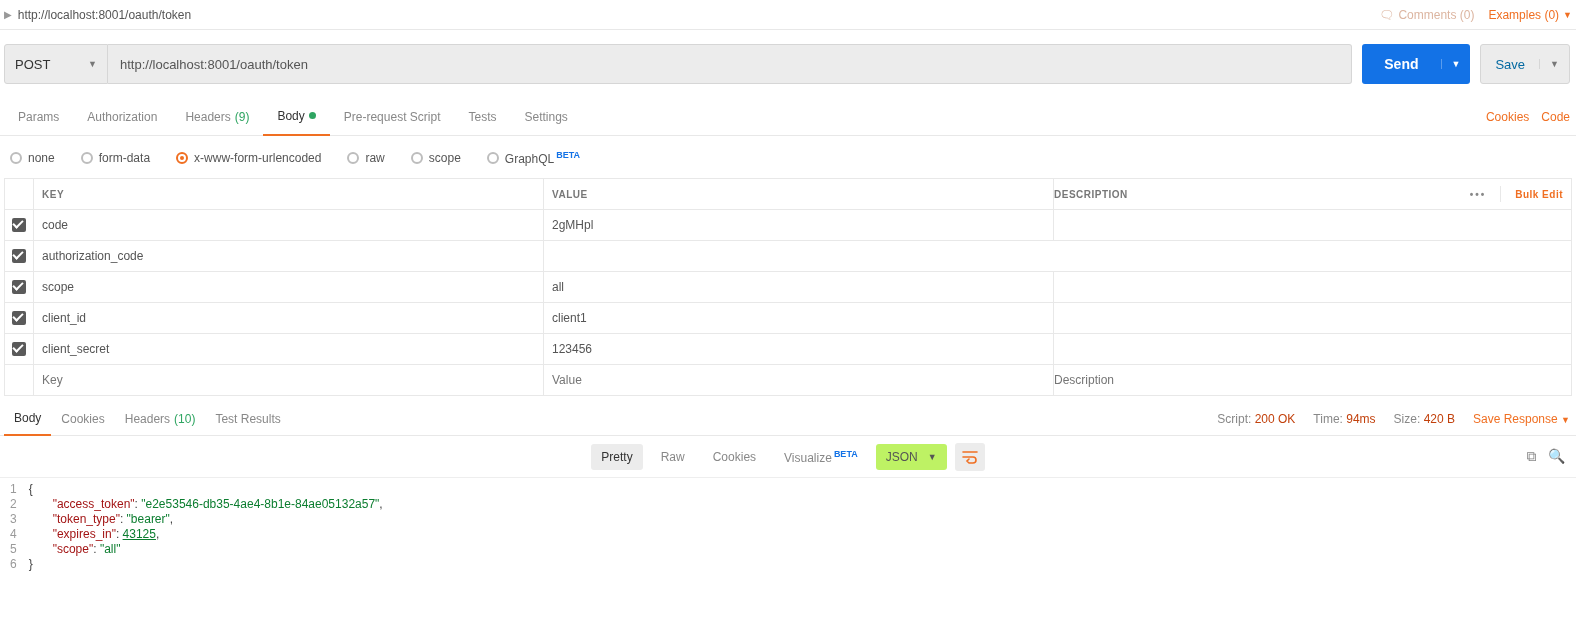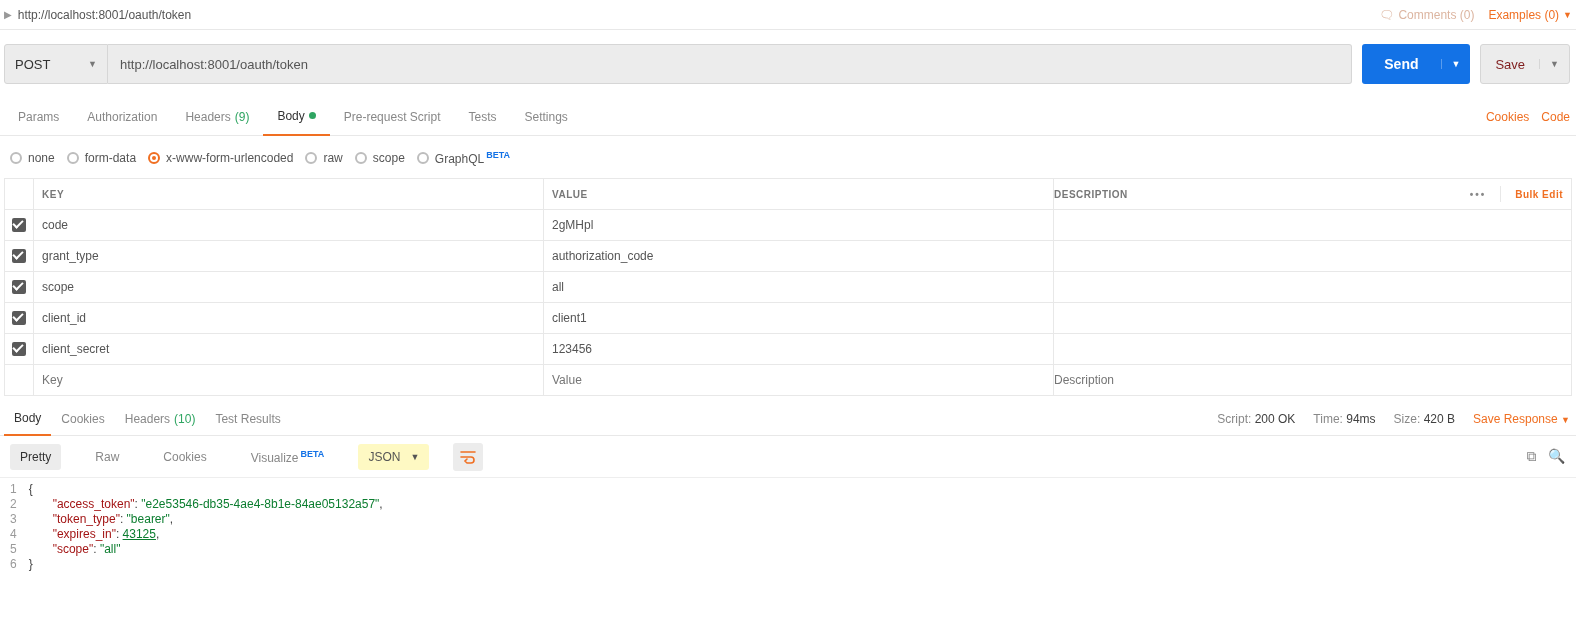--- a/index.html
+++ b/index.html
@@ -11,30 +11,30 @@
   .comments { color: #dcb5a0; display: flex; align-items: center; gap: 4px; }
   .examples { color: #f06f22; display: flex; align-items: center; gap: 4px; }
   .chev-down-sm { font-size: 9px; color: #f06f22; }
   .action-bar { display: flex; align-items: center; padding: 14px 6px 14px 4px; gap: 10px; }
   .method-select { display: flex; align-items: center; justify-content: space-between; width: 104px; height: 40px; background: #ececec; border: 1px solid #d6d6d6; border-radius: 3px 0 0 3px; padding: 0 10px; font-size: 13px; color: #333; cursor: pointer; }
   .url-input { flex: 1; height: 40px; border: 1px solid #d6d6d6; border-left: none; border-radius: 0 3px 3px 0; background: #ececec; padding: 0 12px; font-size: 13px; color: #555; outline: none; margin-left: -10px; }
   .send-btn { display: flex; align-items: center; height: 40px; background: #1372e6; color: #fff; border-radius: 3px; overflow: hidden; cursor: pointer; }
   .send-btn .lbl { padding: 0 22px; font-weight: 600; font-size: 14px; }
   .send-btn .dd { padding: 0 10px; border-left: 1px solid rgba(255,255,255,.3); font-size: 9px; }
   .save-btn { display: flex; align-items: center; height: 40px; background: #ececec; border: 1px solid #d6d6d6; border-radius: 3px; cursor: pointer; }
-  .save-btn .lbl { padding: 0 14px; font-size: 13px; color: #7f1d1d; }
+  .save-btn .lbl { padding: 0 14px; font-size: 13px; color: #0369a1; }
   .save-btn .dd { padding: 0 10px; border-left: 1px solid #d6d6d6; font-size: 9px; color: #777; }
   .req-tabs { display: flex; align-items: center; border-bottom: 1px solid #e8e8e8; padding: 0 4px; height: 38px; position: relative; }
   .req-tabs .tab { padding: 0 14px; height: 38px; display: flex; align-items: center; font-size: 12px; color: #888; cursor: pointer; gap: 4px; }
   .req-tabs .tab.active { color: #333; border-bottom: 2px solid #f06f22; }
   .green { color: #2fa562; }
   .dot-green { width: 7px; height: 7px; border-radius: 50%; background: #2fa562; display: inline-block; }
   .req-tabs .right-lnk { position: absolute; right: 6px; display: flex; gap: 12px; font-size: 12px; }
   .orange { color: #f06f22; cursor: pointer; }
-  .body-types { display: flex; align-items: center; gap: 12px; padding: 14px 10px 12px; font-size: 12px; color: #555; }
+  .body-types { display: flex; align-items: center; gap: 26px; padding: 14px 10px 12px; font-size: 12px; color: #555; }
   .radio { display: flex; align-items: center; gap: 6px; cursor: pointer; }
   .rdot { width: 12px; height: 12px; border-radius: 50%; border: 2px solid #bdbdbd; display: inline-block; position: relative; }
   .rdot.sel { border-color: #f06f22; }
   .rdot.sel::after { content: ""; position: absolute; left: 2px; top: 2px; width: 4px; height: 4px; border-radius: 50%; background: #f06f22; }
   .beta { color: #1372e6; font-size: 9px; font-weight: 700; margin-left: 2px; vertical-align: super; }
   .kv-table { border: 1px solid #e8e8e8; border-bottom: none; margin: 0 4px; }
   .kv-head, .kv-row { display: flex; align-items: center; border-bottom: 1px solid #e8e8e8; height: 31px; }
   .kv-head { background: #fff; font-size: 10px; letter-spacing: .5px; color: #777; font-weight: 700; }
   .kv-row { font-size: 12px; color: #555; }
   .cb-cell { width: 28px; display: flex; justify-content: center; }
@@ -44,25 +44,25 @@
   .val-cell { width: 510px; padding-left: 8px; border-left: 1px solid #e8e8e8; height: 100%; display: flex; align-items: center; }
   .desc-cell { flex: 1; border-left: 1px solid #e8e8e8; height: 100%; display: flex; align-items: center; position: relative; }
   .head-tools { position: absolute; right: 8px; display: flex; align-items: center; gap: 14px; }
   .dots { color: #888; letter-spacing: 2px; font-weight: 700; cursor: pointer; }
   .sep { width: 1px; height: 16px; background: #e8e8e8; }
   .placeholder input { border: none; outline: none; width: 100%; font-size: 12px; color: #999; background: transparent; }
   .resp-bar { display: flex; align-items: center; border-bottom: 1px solid #e8e8e8; height: 34px; padding: 0 4px; margin-top: 6px; position: relative; }
   .resp-bar .tab { padding: 0 10px; height: 34px; display: flex; align-items: center; font-size: 12px; color: #888; cursor: pointer; gap: 4px; }
   .resp-bar .tab.active { border-bottom: 2px solid #f06f22; color: #333; }
   .resp-bar .right { position: absolute; right: 6px; display: flex; align-items: center; gap: 18px; font-size: 12px; color: #888; }
-  .resp-bar .val { color: #404040; }
-  .view-bar { display: flex; align-items: center; gap: 24px; height: 42px; padding: 0 10px; border-bottom: 1px solid #eee; position: relative; }
+  .resp-bar .val { color: #c2410c; }
+  .view-bar { display: flex; align-items: center; gap: 8px; height: 42px; padding: 0 10px; border-bottom: 1px solid #eee; position: relative; justify-content: center; }
   .view-tab { padding: 6px 10px; font-size: 12px; color: #888; border-radius: 3px; cursor: pointer; }
   .view-tab.active { background: #ececec; color: #333; }
-  .json-sel { display: flex; align-items: center; gap: 10px; background: #fef9c3; border-radius: 3px; padding: 6px 10px; font-size: 12px; color: #555; cursor: pointer; }
+  .json-sel { display: flex; align-items: center; gap: 10px; background: #bef264; border-radius: 3px; padding: 6px 10px; font-size: 12px; color: #555; cursor: pointer; }
   .wrap-btn { background: #ececec; border-radius: 3px; width: 30px; height: 28px; display: flex; align-items: center; justify-content: center; cursor: pointer; }
   .view-right { position: absolute; right: 10px; display: flex; gap: 12px; color: #888; }
   .icon-btn { cursor: pointer; font-size: 14px; }
   .code { display: flex; font-family: Consolas, monospace; font-size: 12px; padding: 4px 0 0 10px; }
   .gutter { text-align: right; color: #9a9a9a; padding-right: 12px; }
   .gutter div, .lines div { height: 15px; line-height: 15px; white-space: pre; }
   .brace { color: #444; }
   .ind { display: inline-block; width: 24px; }
   .key { color: #a31515; }
   .colon { color: #444; }
@@ -180,21 +180,20 @@
         <span class="cb"></span>
       </div>
     <div class="key-cell">code</div>
     <div class="val-cell">2gMHpl</div>
     <div class="desc-cell"></div>
   </div>
   <div class="kv-row">
     <div class="cb-cell">
         <span class="cb"></span>
       </div>
-    <div class="key-cell">grant_type</div>
     <div class="val-cell">authorization_code</div>
     <div class="desc-cell"></div>
   </div>
   <div class="kv-row">
     <div class="cb-cell">
         <span class="cb"></span>
       </div>
     <div class="key-cell">scope</div>
     <div class="val-cell">all</div>
     <div class="desc-cell"></div>

